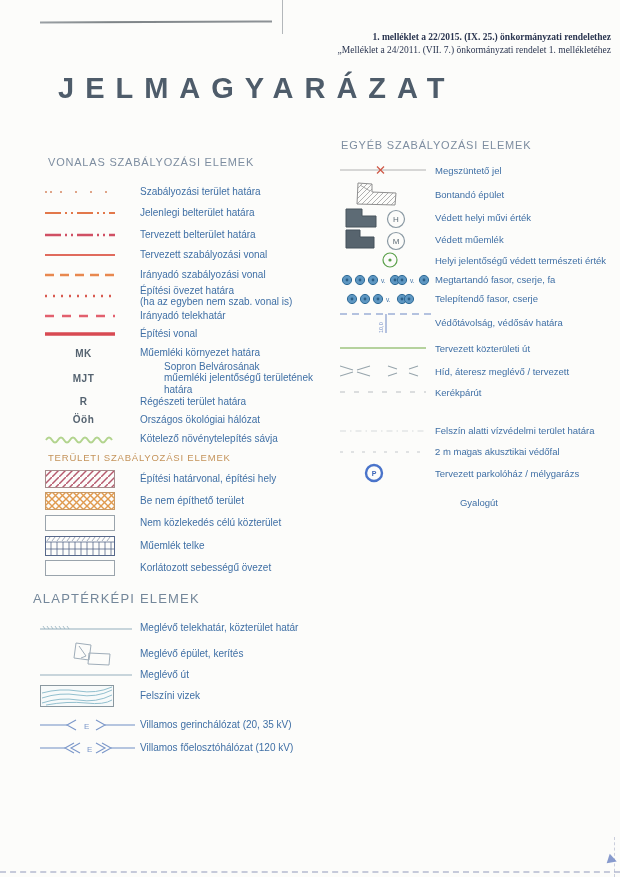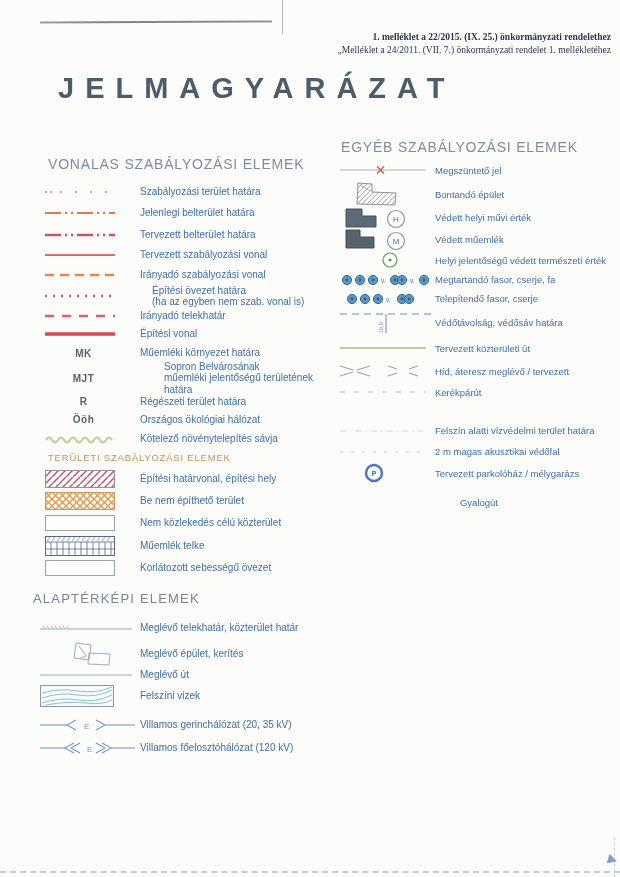--- a/index.html
+++ b/index.html
@@ -17,21 +17,21 @@
 
   .refblock{position:absolute;top:31px;right:9px;text-align:right;
             font-family:"Liberation Serif", serif;color:#2a3550;line-height:12.5px;}
   .ref1{font-size:9.5px;font-weight:700;}
   .ref2{font-size:9.5px;font-weight:400;}
 
   .title{position:absolute;left:58px;top:72px;font-size:29px;font-weight:700;
          letter-spacing:11px;color:#4e5c6a;}
 
   .sec-big{font-size:12.5px;letter-spacing:1.2px;color:#74879a;}
-  .sec-sub{font-size:14px;letter-spacing:0.8px;color:#7d8da0;}
+  .sec-sub{font-size:11px;letter-spacing:0.8px;color:#7d8da0;}
   .sec-orange{font-size:9.5px;letter-spacing:0.8px;color:#c4935a;}
 
   .hdr{position:absolute;}
   .col{position:absolute;}
   .lrow{display:flex;align-items:center;}
   .sym{flex:0 0 95px;display:flex;align-items:center;}
   .sym-txt{flex:0 0 95px;text-align:center;padding-right:18px;box-sizing:border-box;
            font-size:10px;font-weight:700;color:#556370;letter-spacing:0.5px;}
   .lbl{font-size:10px;color:#3f6fa5;line-height:11.5px;}
   .lbl-r{font-size:9.5px;color:#3f6fa5;line-height:11px;}
@@ -95,21 +95,21 @@
 
     <div class="lrow" style="height:20px;">
       <span class="sym">
         <svg width="70" height="6">
             <line x1="0" y1="3" x2="70" y2="3" stroke="#e8884f" stroke-width="2.4" stroke-dasharray="9 6"></line>
           </svg>
       </span>
       <span class="lbl">Irányadó szabályozási vonal</span>
     </div>
 
-    <div class="lrow" style="height:22px;gap:12px;">
+    <div class="lrow" style="height:22px;">
       <span class="sym">
         <svg width="70" height="6">
             <line x1="0" y1="3" x2="70" y2="3" stroke="#d85a50" stroke-width="2.4" stroke-dasharray="2 6"></line>
           </svg>
       </span>
       <span class="lbl">
         <span>Építési övezet határa</span><br>
         <span>(ha az egyben nem szab. vonal is)</span>
       </span>
     </div>

